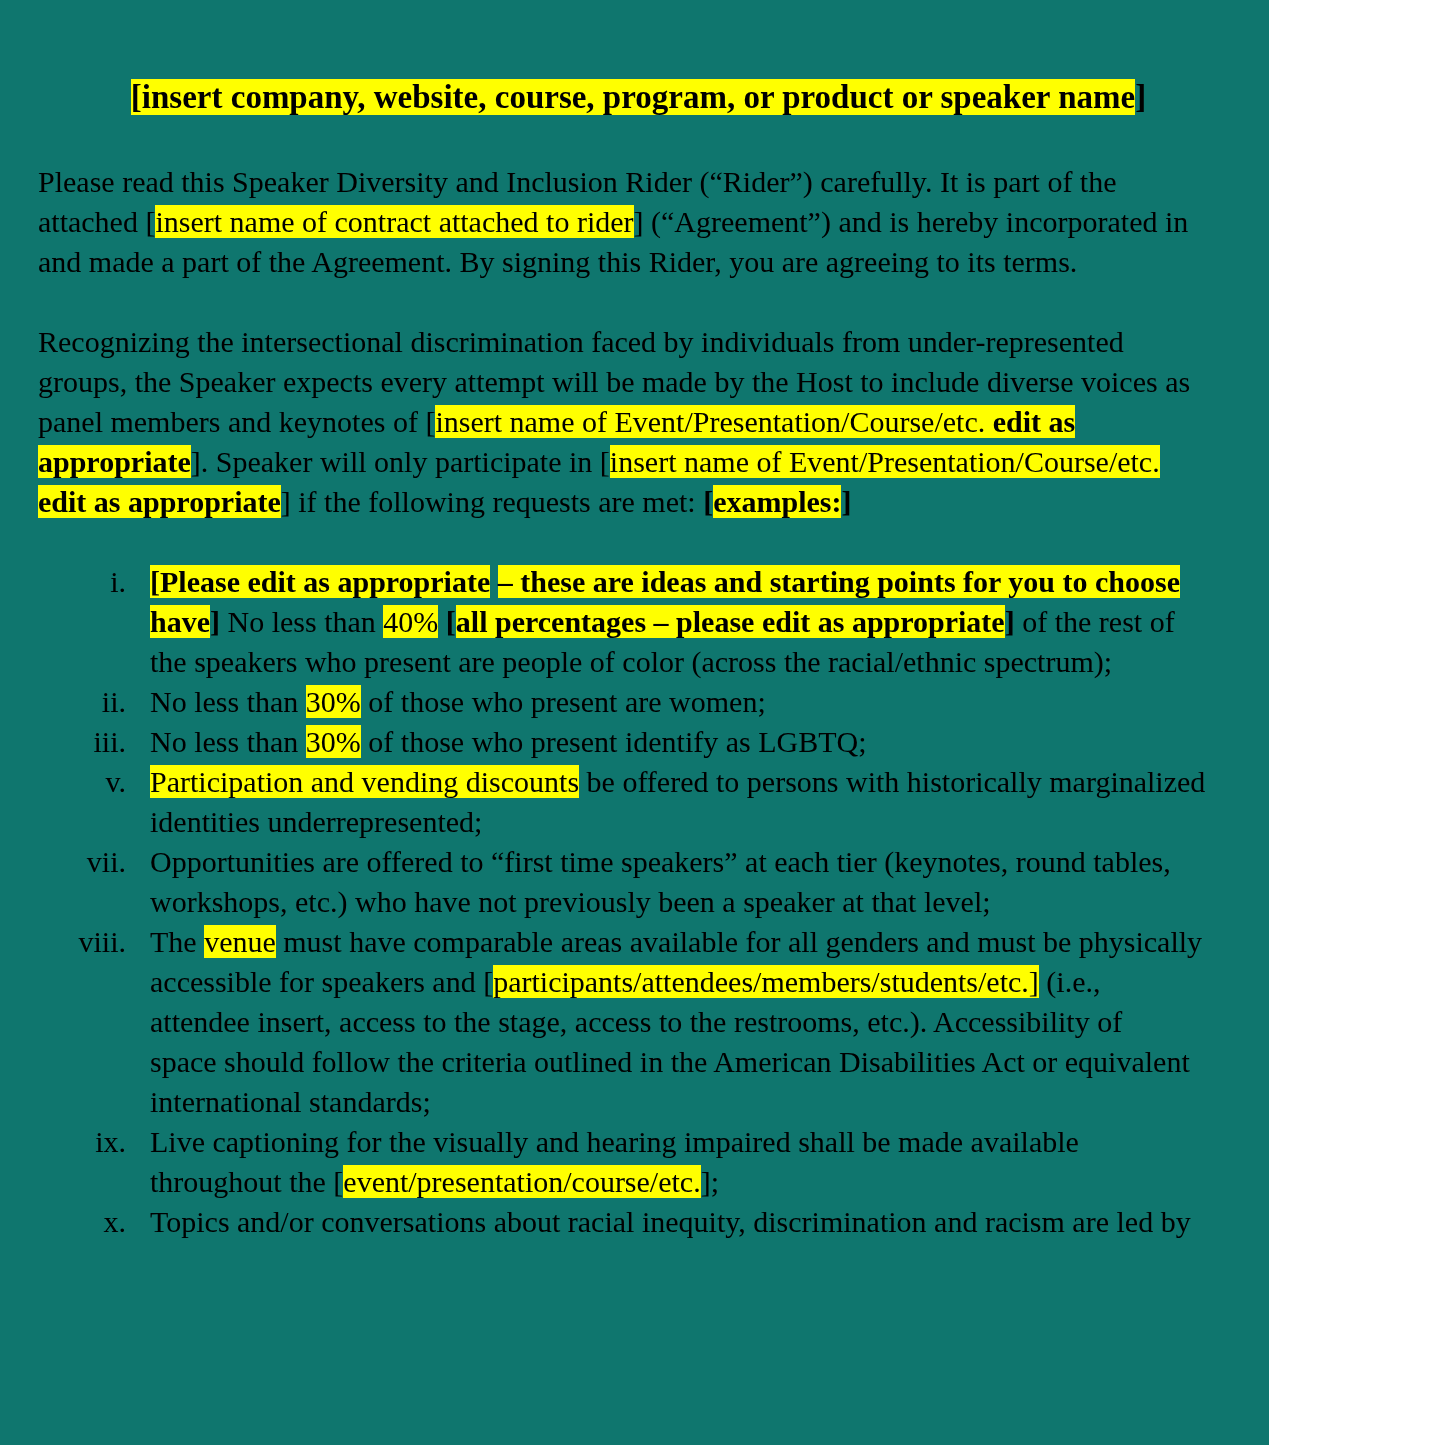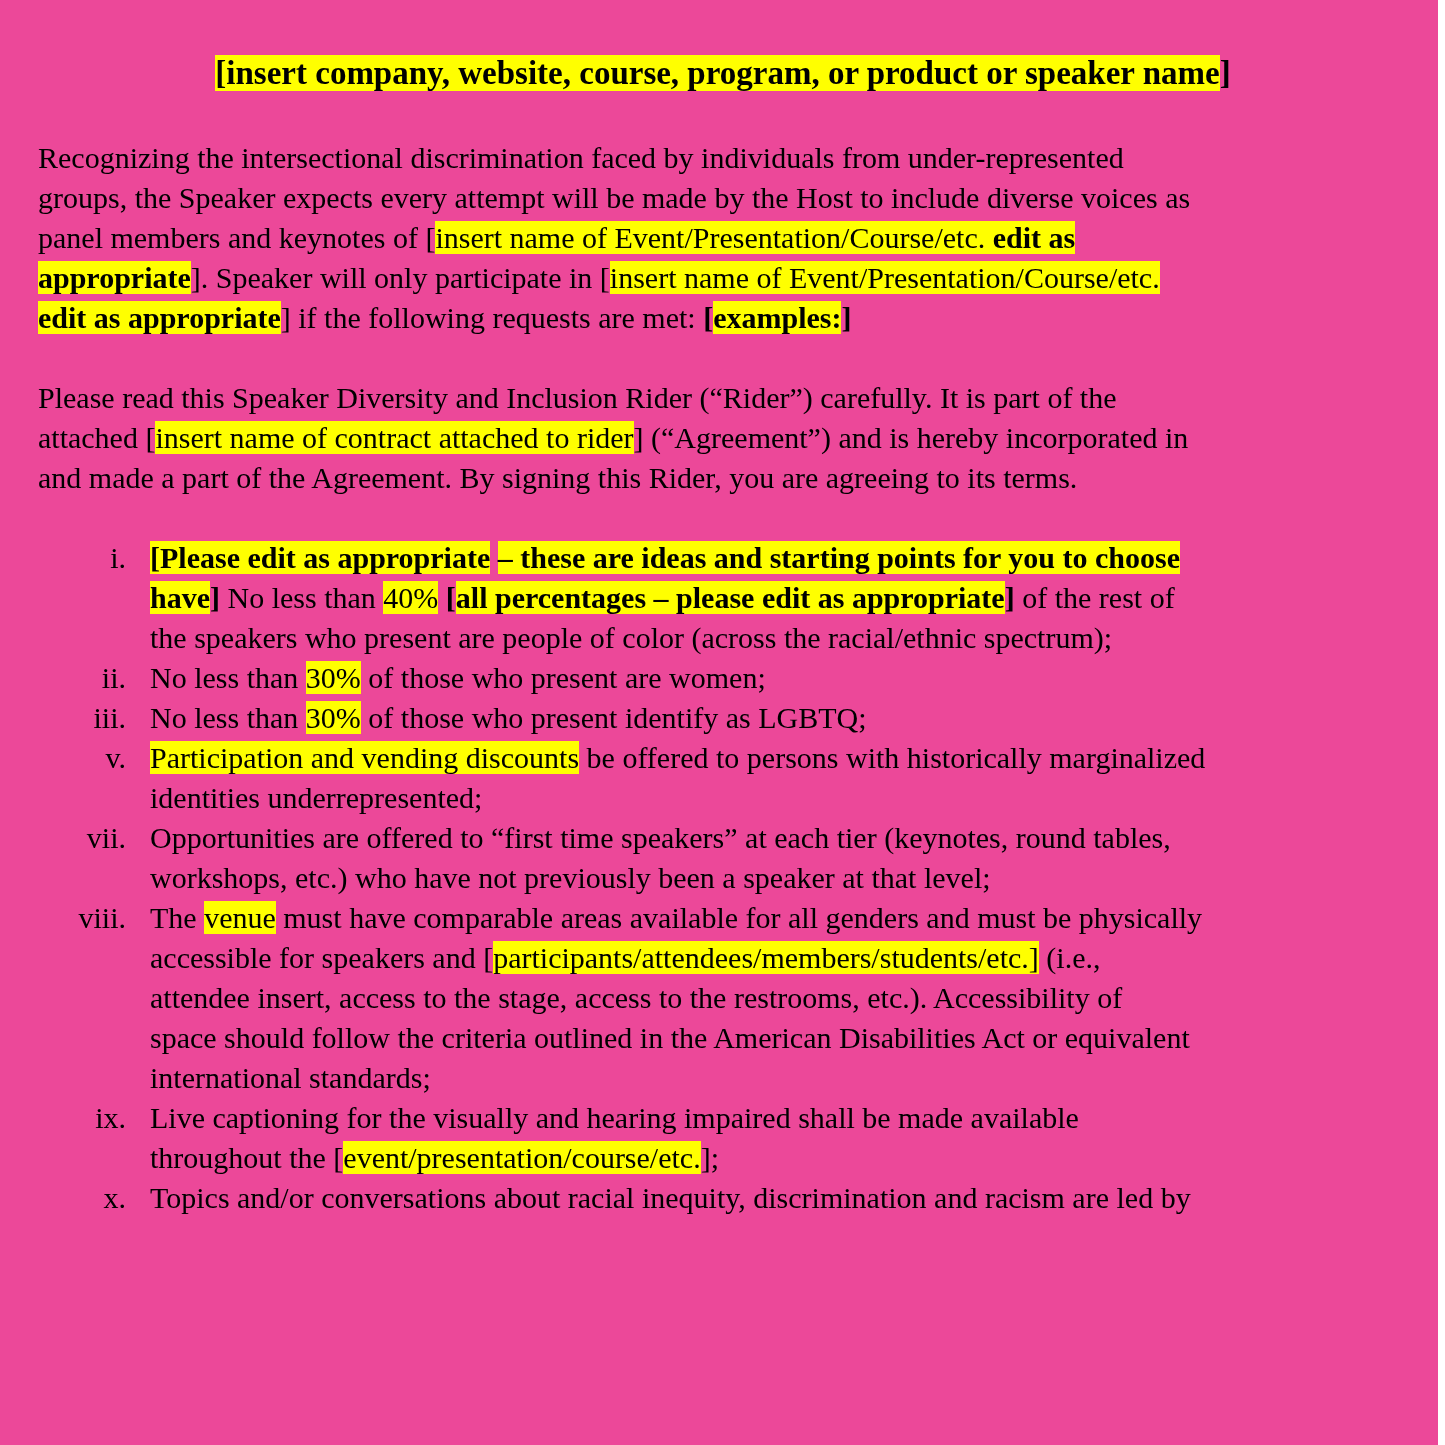--- a/index.html
+++ b/index.html
@@ -10,24 +10,24 @@
   }
   body {
     width: 1445px;
     height: 1445px;
     overflow: hidden;
     font-family: "Liberation Serif", "DejaVu Serif", serif;
     color: #000000;
   }
   .page {
     box-sizing: border-box;
-    width: 1438px;
+    width: 1269px;
     height: 1445px;
-    padding: 50px 30px 0 38px;
-    background: #ec4899;
+    padding: 74px 30px 0 38px;
+    background: #0f766e;
   }
   .doc-title {
     margin: 0 0 42px 0;
     text-align: center;
     font-size: 33px;
     line-height: 46px;
     font-weight: normal;
   }
   .para {
     margin: 0 0 40px 0;
@@ -56,29 +56,29 @@
   .h { background: var(--hl, #ffff00); }
 </style>
 </head>
 <body style="background: rgb(255, 255, 255); color: rgb(0, 0, 0);">
 
 <div class="page">
   <h1 class="doc-title">
     <div><span class="b h">[insert company, website, course, program, or product or speaker name</span><span class="b">]</span></div>
   </h1>
 
+  <p class="para"><span>Please read this Speaker Diversity and Inclusion Rider (“Rider”) carefully. It is part of the
+attached [</span><span class="h">insert name of contract attached to rider</span><span>] (“Agreement”) and is hereby incorporated in
+and made a part of the Agreement. By signing this Rider, you are agreeing to its terms.</span></p>
+
   <p class="para"><span>Recognizing the intersectional discrimination faced by individuals from under-represented
 groups, the Speaker expects every attempt will be made by the Host to include diverse voices as
 panel members and keynotes of [</span><span class="h">insert name of Event/Presentation/Course/etc. </span><span class="b h">edit as</span><span>
 </span><span class="b h">appropriate</span><span>]. Speaker will only participate in [</span><span class="h">insert name of Event/Presentation/Course/etc.</span><span>
 </span><span class="b h">edit as appropriate</span><span>] if the following requests are met: </span><span class="b">[</span><span class="b h">examples:</span><span class="b">]</span></p>
-
-  <p class="para"><span>Please read this Speaker Diversity and Inclusion Rider (“Rider”) carefully. It is part of the
-attached [</span><span class="h">insert name of contract attached to rider</span><span>] (“Agreement”) and is hereby incorporated in
-and made a part of the Agreement. By signing this Rider, you are agreeing to its terms.</span></p>
 
   <div class="list">
       <div class="li">
         <div class="marker">i.</div>
         <div class="content"><span class="b h">[Please edit as appropriate</span><span class="b"> </span><span class="b h">– these are ideas and starting points for you to choose</span><span>
 </span><span class="b h">have</span><span class="b">]</span><span> No less than </span><span class="h">40%</span><span> </span><span class="b">[</span><span class="b h">all percentages – please edit as appropriate</span><span class="b">]</span><span> of the rest of
 the speakers who present are people of color (across the racial/ethnic spectrum);</span></div>
       </div>
       <div class="li">
         <div class="marker">ii.</div>

